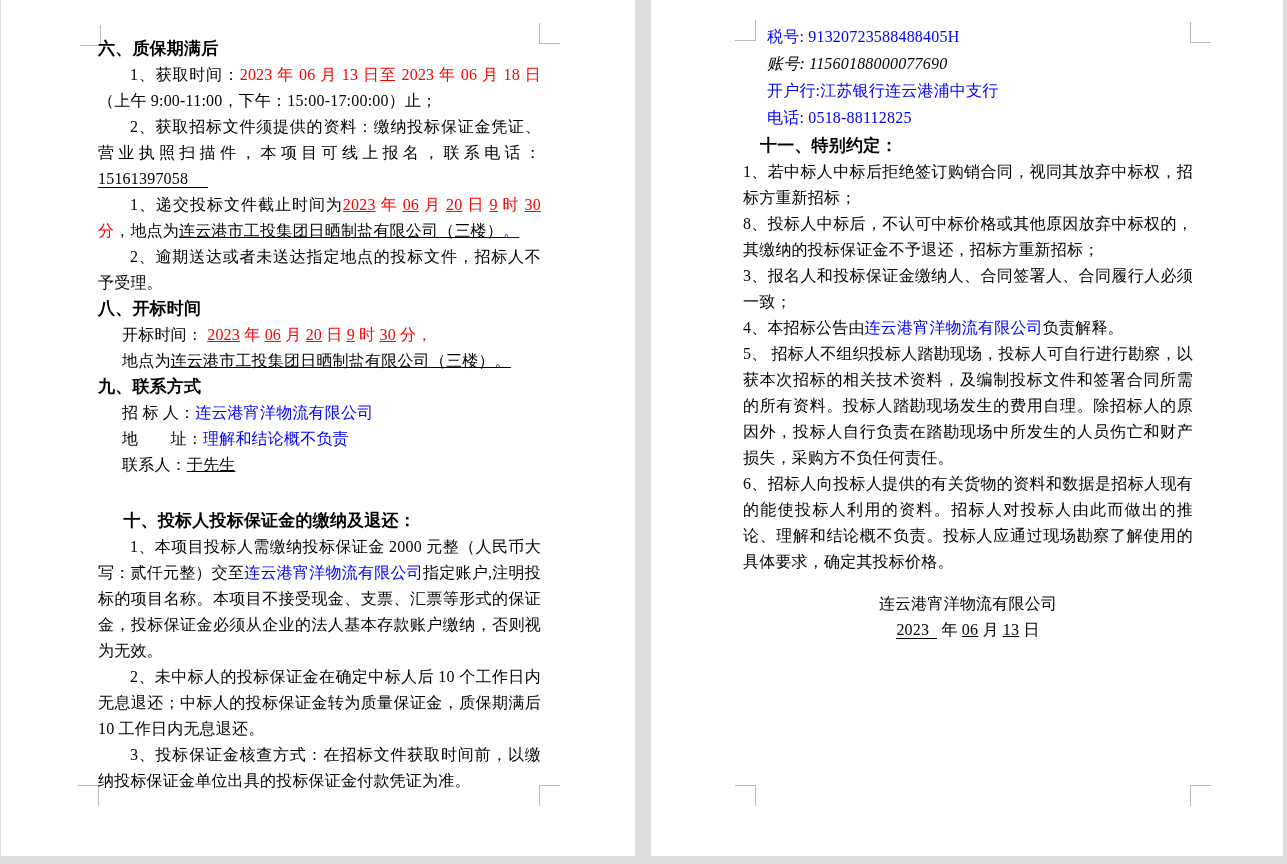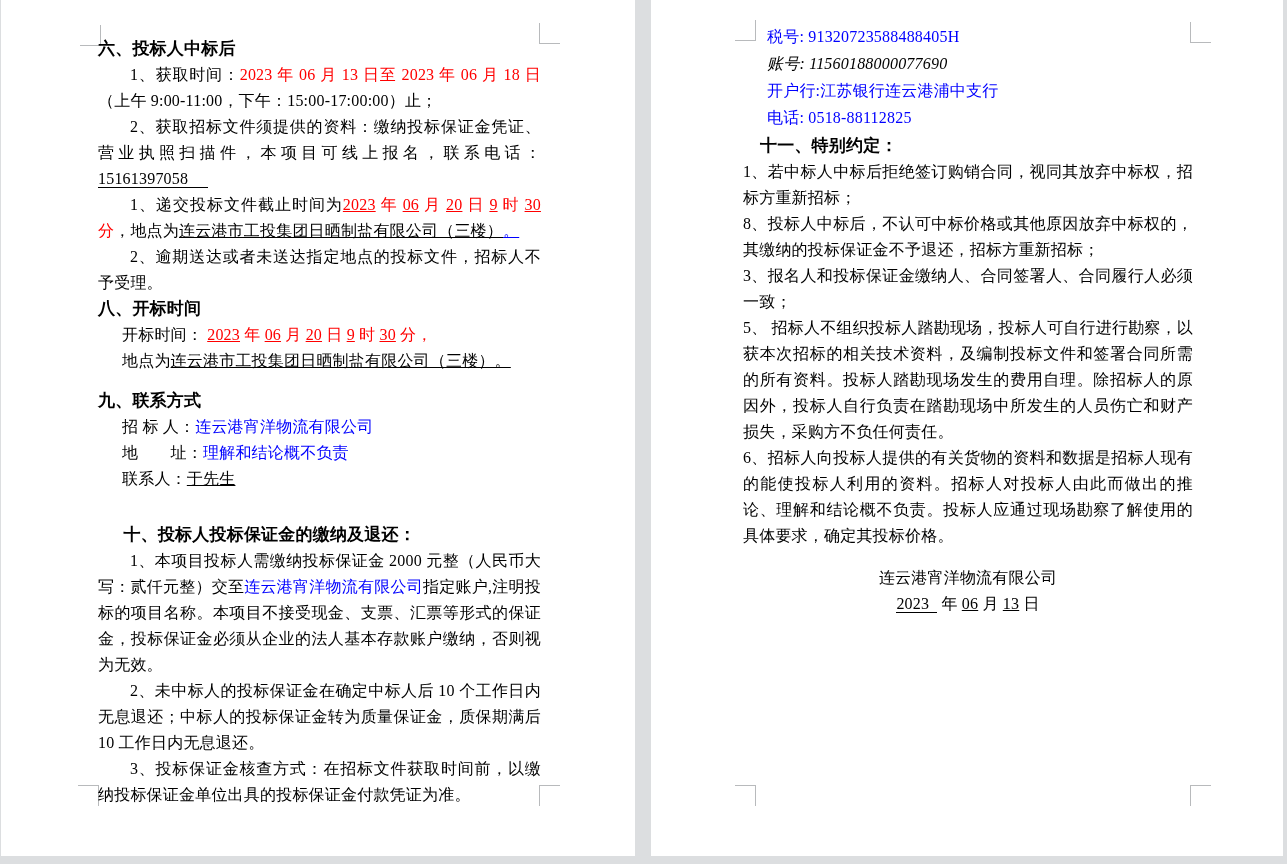--- a/index.html
+++ b/index.html
@@ -25,21 +25,21 @@
   p{margin:0;}
   .p  {text-indent:2em;text-align:justify;}
   .pn {text-indent:0;text-align:justify;}
   .pc {text-indent:1.5em;}
   .h  {font-weight:700;font-size:17px;text-indent:0;}
   .hi {font-weight:700;font-size:17px;text-indent:1.5em;}
   .hi2{font-weight:700;font-size:17px;text-indent:1em;}
   .bank{text-indent:1.5em;margin-bottom:1px;}
   .center{text-align:center;text-indent:0;}
   .mt6 {margin-top:6px;}
-  .mt14{margin-top:14px;}
+  .mt14{}
   .mt30{margin-top:30px;}
   .mt2 {margin-top:2px;}
   .mt16{margin-top:16px;}
   
   .mark{position:absolute;width:20px;height:20px;border:0 solid #b8babc;}
   .tl{border-right-width:1px;border-bottom-width:1px;}
   .tr{border-left-width:1px;border-bottom-width:1px;}
   .bl{border-right-width:1px;border-top-width:1px;}
   .br{border-left-width:1px;border-top-width:1px;}
   #page1 .tl{left:79px;top:25px;}
@@ -56,21 +56,21 @@
 
 <div class="canvas">
 
   <div class="page" id="page1">
     <div class="mark tl"></div>
     <div class="mark tr"></div>
     <div class="mark bl"></div>
     <div class="mark br"></div>
 
     <div class="content">
-      <p class="h">六、投标人中标后</p>
+      <p class="h">六、质保期满后</p>
       <p class="p"><span>1、获取时间：</span><span style="color: rgb(255, 0, 0);">2023 年 06 月 13 日至 2023 年 06 月 18 日</span><span>（上午 9:00-11:00，下午：15:00-17:00:00）止；</span></p>
       <p class="p"><span>2、获取招标文件须提供的资料：缴纳投标保证金凭证、营业执照扫描件，本项目可线上报名，联系电话：</span><span style="border-bottom: 1px solid currentcolor; padding-right: 20px;">15161397058</span></p>
       <p class="p"><span>1、递交投标文件截止时间为</span><span style="color: rgb(255, 0, 0); text-decoration: underline;">2023</span><span style="color: rgb(255, 0, 0);"> 年 </span><span style="color: rgb(255, 0, 0); text-decoration: underline;">06</span><span style="color: rgb(255, 0, 0);"> 月 </span><span style="color: rgb(255, 0, 0); text-decoration: underline;">20</span><span style="color: rgb(255, 0, 0);"> 日 </span><span style="color: rgb(255, 0, 0); text-decoration: underline;">9</span><span style="color: rgb(255, 0, 0);"> 时 </span><span style="color: rgb(255, 0, 0); text-decoration: underline;">30</span><span style="color: rgb(255, 0, 0);"> 分</span><span>，地点为</span><span style="text-decoration: underline;">连云港市工投集团日晒制盐有限公司（三楼）</span><span style="color: rgb(0, 0, 255); text-decoration: underline;">。</span></p>
       <p class="p"><span>2、逾期送达或者未送达指定地点的投标文件，招标人不予受理。</span></p>
       <p class="h">八、开标时间</p>
       <p class="pc"><span>开标时间： </span><span style="color: rgb(255, 0, 0); text-decoration: underline;">2023</span><span style="color: rgb(255, 0, 0);"> 年 </span><span style="color: rgb(255, 0, 0); text-decoration: underline;">06</span><span style="color: rgb(255, 0, 0);"> 月 </span><span style="color: rgb(255, 0, 0); text-decoration: underline;">20</span><span style="color: rgb(255, 0, 0);"> 日 </span><span style="color: rgb(255, 0, 0); text-decoration: underline;">9</span><span style="color: rgb(255, 0, 0);"> 时 </span><span style="color: rgb(255, 0, 0); text-decoration: underline;">30</span><span style="color: rgb(255, 0, 0);"> 分，</span></p>
       <p class="pc"><span>地点为</span><span style="text-decoration: underline;">连云港市工投集团日晒制盐有限公司（三楼）。</span></p>
       <p class="h mt14">九、联系方式</p>
       <p class="pc"><span>招 标 人：</span><span style="color: rgb(0, 0, 255);">连云港宵洋物流有限公司</span></p>
       <p class="pc"><span>地　　址：</span><span style="color: rgb(0, 0, 255);">理解和结论概不负责</span></p>
@@ -91,20 +91,21 @@
 
     <div class="content">
       <p class="bank"><span style="color: rgb(0, 0, 255);">税号: 91320723588488405H</span></p>
       <p class="bank"><span style="color: #000000; font-style: italic;">账号: 11560188000077690</span></p>
       <p class="bank"><span style="color: rgb(0, 0, 255);">开户行:江苏银行连云港浦中支行</span></p>
       <p class="bank"><span style="color: rgb(0, 0, 255);">电话: 0518-88112825</span></p>
       <p class="hi2 mt2">十一、特别约定：</p>
       <p class="pn"><span>1、若中标人中标后拒绝签订购销合同，视同其放弃中标权，招标方重新招标；</span></p>
       <p class="pn"><span>8、投标人中标后，不认可中标价格或其他原因放弃中标权的，其缴纳的投标保证金不予退还，招标方重新招标；</span></p>
       <p class="pn"><span>3、报名人和投标保证金缴纳人、合同签署人、合同履行人必须一致；</span></p>
+      <p class="pn"><span>4、本招标公告由</span><span style="color: rgb(0, 0, 255);">连云港宵洋物流有限公司</span><span>负责解释。</span></p>
       <p class="pn"><span>5、 招标人不组织投标人踏勘现场，投标人可自行进行勘察，以获本次招标的相关技术资料，及编制投标文件和签署合同所需的所有资料。投标人踏勘现场发生的费用自理。除招标人的原因外，投标人自行负责在踏勘现场中所发生的人员伤亡和财产损失，采购方不负任何责任。</span></p>
       <p class="pn"><span>6、招标人向投标人提供的有关货物的资料和数据是招标人现有的能使投标人利用的资料。招标人对投标人由此而做出的推论、理解和结论概不负责。投标人应通过现场勘察了解使用的具体要求，确定其投标价格。</span></p>
       <p class="center mt16"><span>连云港宵洋物流有限公司</span></p>
       <p class="center"><span style="border-bottom: 1px solid currentcolor; padding-right: 8px;">2023</span><span> 年 </span><span style="text-decoration: underline;">06</span><span> 月 </span><span style="text-decoration: underline;">13</span><span> 日</span></p>
     </div>
   </div>
 
 </div>
 
 </body></html>

